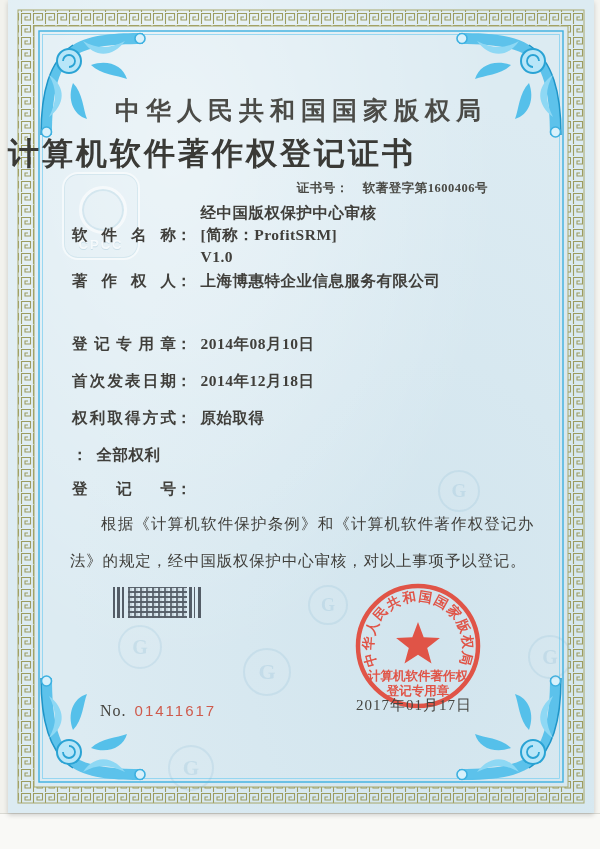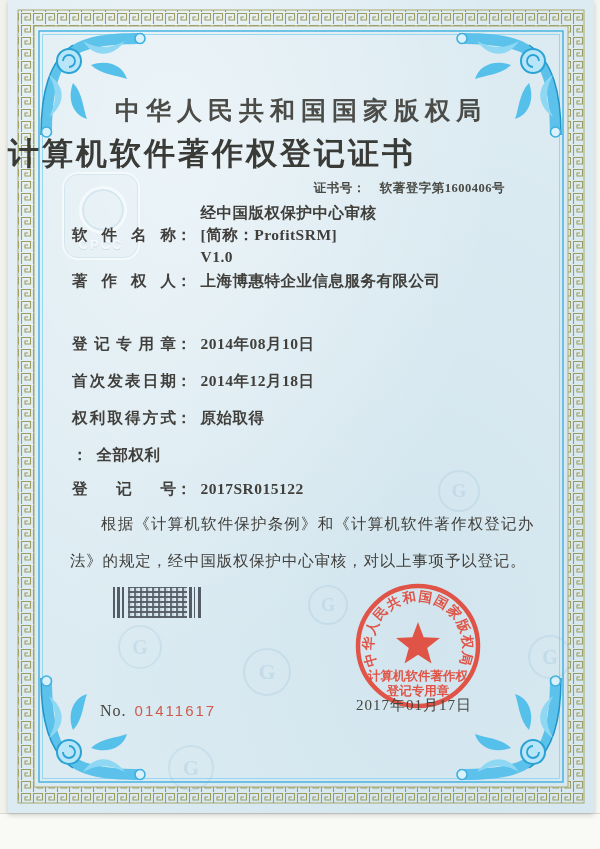--- a/index.html
+++ b/index.html
@@ -45,21 +45,21 @@
   
   .issuer{
     position:absolute;left:0;top:94px;width:586px;text-align:center;
     font-size:25px;font-weight:700;letter-spacing:6px;color:#4b4b47;
   }
   .cert-title{
     position:absolute;left:0;top:133px;width:586px;text-align:left;
     font-size:31px;font-weight:700;letter-spacing:3px;color:#3a3a36;
   }
   .cert-no{
-    position:absolute;top:180px;right:89px;font-size:12.5px;color:#4a4a45;
+    position:absolute;top:180px;right:106px;font-size:12.5px;color:#4a4a45;
     font-weight:600;letter-spacing:.5px;
   }
   .cert-no .gap{display:inline-block;width:14px;}
   
   .row{position:absolute;left:64px;display:flex;align-items:center;color:#403f3b;}
   .row .lbl{
     display:inline-block;width:104px;font-size:15.5px;font-weight:600;
     text-align:justify;text-align-last:justify;line-height:22px;
   }
   .row .colon{font-size:15.5px;font-weight:600;line-height:22px;}
@@ -186,21 +186,20 @@
   </div>
 
   <div class="row" style="top:444px">
     <span class="colon">：</span>
     <span class="val">全部权利</span>
   </div>
 
   <div class="row" style="top:478px">
     <span class="lbl">登记号</span>
     <span class="colon">：</span>
-    <span class="val">2017SR015122</span>
   </div>
 
   <div class="statement">根据《计算机软件保护条例》和《计算机软件著作权登记办法》的规定，经中国版权保护中心审核，对以上事项予以登记。</div>
 
   <div class="barcode">
     <div class="bc-l"></div>
     <div class="bc-m"></div>
     <div class="bc-r"></div>
   </div>
 

